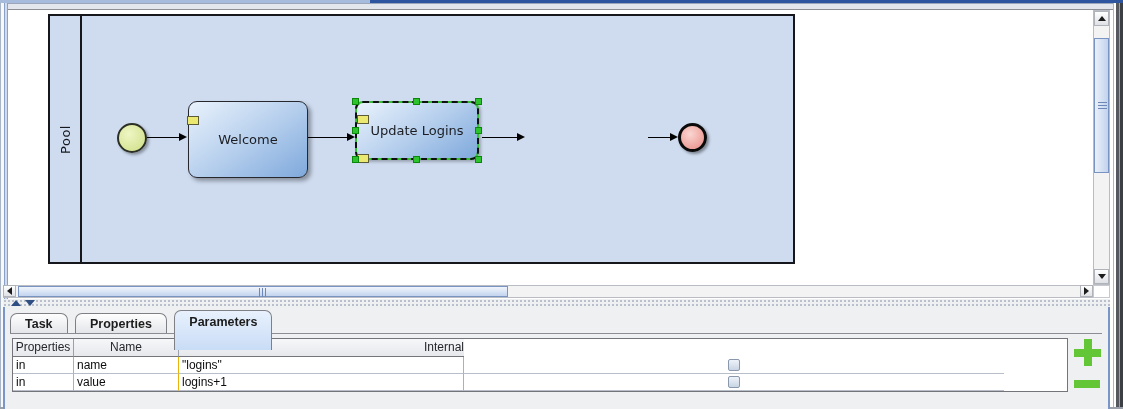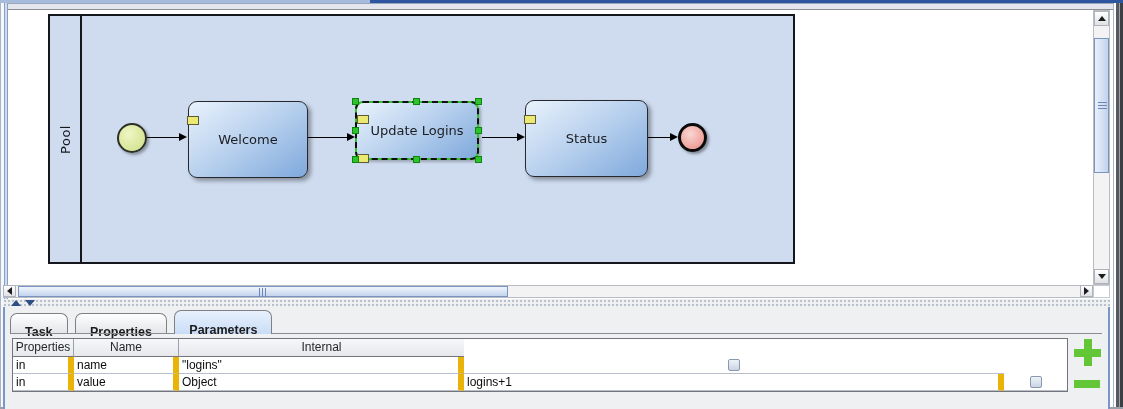--- a/index.html
+++ b/index.html
@@ -83,35 +83,35 @@
     background-image:radial-gradient(circle,#b9c0cc 1px,transparent 1.2px); background-size:4px 4px; }
   .div-up, .div-down { position:absolute; top:1px; width:0; height:0; cursor:pointer; }
   .div-up   { left:8px;  border-left:5px solid transparent; border-right:5px solid transparent; border-bottom:6px solid #2f4f84; }
   .div-down { left:22px; border-left:5px solid transparent; border-right:5px solid transparent; border-top:6px solid #2f4f84; }
 
   
   .panel { position:absolute; left:3px; top:307px; width:1107px; height:102px; background:#eef0f2; }
   .panel-borders { position:absolute; left:0; top:0; width:100%; height:100%; pointer-events:none;
     border-left:2px solid #7a96c8; border-right:2px solid #7a96c8; }
   .tabbar { position:absolute; left:7px; top:3px; height:24px; }
-  .tab { position:relative; display:inline-block; height:21px; line-height:20px; padding:8px 14px;
+  .tab { position:relative; display:inline-block; height:21px; line-height:20px; padding:0 14px;
     margin-right:3px; top:2px; border:1px solid #7e8086; border-bottom:none; border-radius:7px 7px 0 0;
     background:linear-gradient(#fefefe,#e2e4e8); font-size:12.5px; font-weight:bold; color:#1c1c1c; cursor:pointer; }
-  .tab.active { height:24px; line-height:22px; top:0; z-index:3;
+  .tab.active { height:40px; line-height:22px; top:0; z-index:3;
     background:linear-gradient(#e8f1fd,#c9dcf6); }
   .tabline { position:absolute; left:7px; top:26px; width:1092px; height:1px; background:#8a8d93; }
 
   .ptable { position:absolute; left:9px; top:31px; width:1056px; border:1px solid #73757b; background:#fff; }
   .prow { display:grid; grid-template-columns:61px 105px 285px 540px 63px; }
   .phead .pcell { background:linear-gradient(#f6f7f9,#e6e8ec); border-right:1px solid #9aa0ac;
     border-bottom:1px solid #73757b; height:18px; line-height:17px; text-align:center;
     font-size:12px; color:#26282c; }
-  .pbody .pcell { background:#fff; border-right:6px solid #eab308; border-bottom:1px solid #b9bfca;
+  .pbody .pcell { background:#fff; border-right:1px solid #eab308; border-bottom:1px solid #b9bfca;
     height:17px; line-height:16px; padding-left:3px; font-size:12px; color:#0d0d0f; overflow:hidden; white-space:nowrap; }
-  .pcell:last-child { border-right:none; }
+  .pcell:last-child { border-right:none;text-align:right; }
   .pcell.center { text-align:center; padding-left:0; }
   .checkbox { display:inline-block; width:12px; height:12px; margin-top:2px;
     background:linear-gradient(#eef3f9,#c9d5e4); border:1px solid #8a98ad; border-radius:2px; cursor:pointer; }
 
   .btncol { position:absolute; left:1069px; top:29px; width:32px; height:73px; }
   .plus-btn { position:absolute; left:2px; top:3px; width:27px; height:27px; cursor:pointer; }
   .plus-v { position:absolute; left:10px; top:0; width:8px; height:27px; background:#62c637; }
   .plus-h { position:absolute; left:0; top:10px; width:27px; height:8px; background:#62c637; }
   .minus-btn { position:absolute; left:2px; top:44px; width:26px; height:8px; background:#62c637; cursor:pointer; }
 </style>
@@ -154,24 +154,20 @@
       <div class="handle h-tr"></div>
       <div class="handle h-ml"></div>
       <div class="handle h-mr"></div>
       <div class="handle h-bl"></div>
       <div class="handle h-bm"></div>
       <div class="handle h-br"></div>
     </div>
 
     <div class="conn" style="left:474px; top:127px; width:35px;"></div>
 
-    <div class="task task-status">
-      <div class="marker" style="left:-2px; top:14px;"></div>
-      <span>Status</span>
-    </div>
 
     <div class="conn" style="left:640px; top:127px; width:22px;"></div>
 
     <div class="event end-event"></div>
   </div>
 
   <div class="vscroll">
     <div class="sbtn" style="top:0;">
       <span class="tri tri-up"></span>
     </div>
@@ -219,21 +215,20 @@
         <div class="pcell">in</div>
         <div class="pcell">name</div>
         <div class="pcell">"logins"</div>
         <div class="pcell center">
           <span class="checkbox"></span>
         </div>
       </div>
       <div class="prow pbody">
         <div class="pcell">in</div>
         <div class="pcell">value</div>
-        <div class="pcell">Object</div>
         <div class="pcell">logins+1</div>
         <div class="pcell center">
           <span class="checkbox"></span>
         </div>
       </div>
     </div>
 
     <div class="btncol">
       <div class="plus-btn">
         <div class="plus-v"></div>

